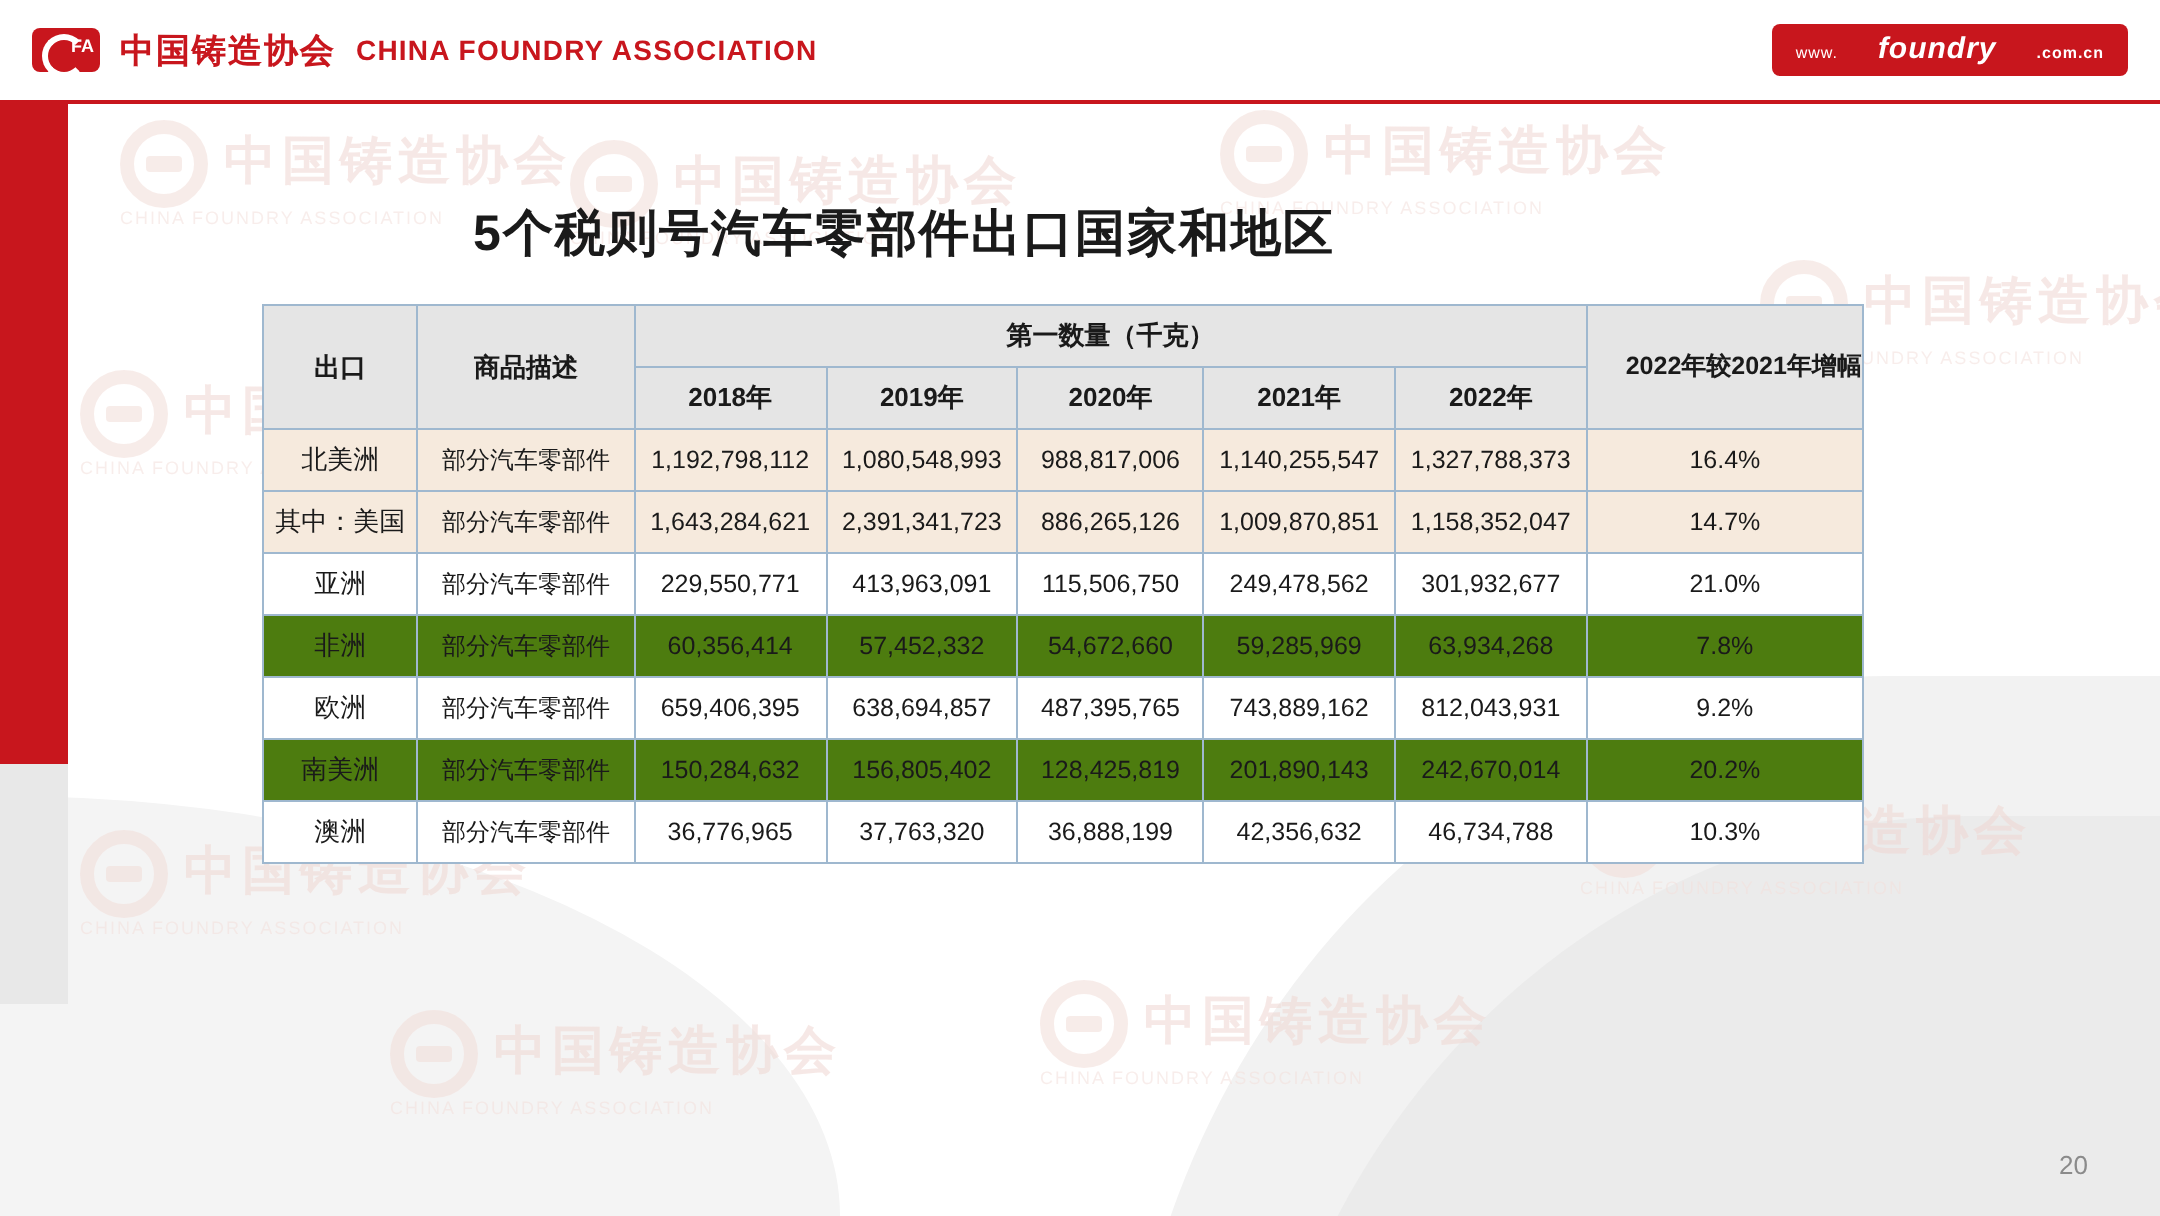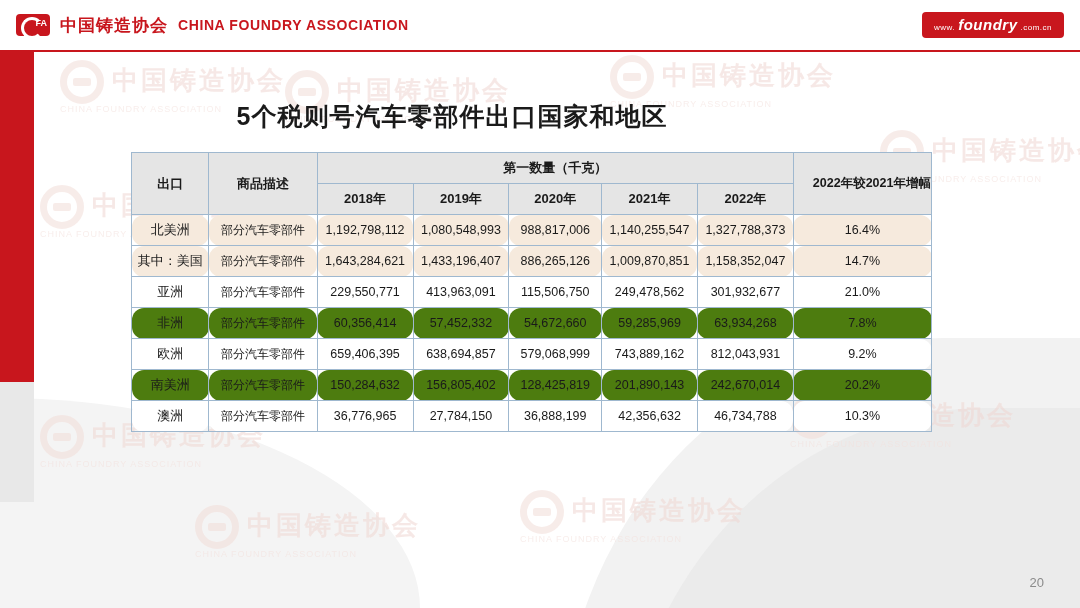--- a/index.html
+++ b/index.html
@@ -146,25 +146,25 @@
     background: #c8161d;
     color: #ffffff;
     border-radius: 4px;
     padding: 4px 12px 5px 12px;
     font-size: 15px;
     font-weight: bold;
     font-style: italic;
     letter-spacing: .5px;
     display: flex;
     align-items: baseline;
-    gap: 3px;
+    gap: 20px;
     margin-left: 48px;
   }
   .foundry-badge .www { font-size: 8px; font-style: normal; font-weight: normal; }
-  .foundry-badge .dom { font-size: 8px; font-style: normal; font-weight: normal; }
+  .foundry-badge .dom { font-size: 8px; font-style: normal; font-weight: bold; }
 
   
   .title {
     position: absolute;
     left: 0; top: 100px;
     width: 904px;
     text-align: center;
     font-size: 25px;
     font-weight: bold;
     color: #1a1a1a;
@@ -190,21 +190,21 @@
     padding: 0;
     height: 31px;
     white-space: nowrap;
   }
   thead th {
     background: #e5e5e5;
     font-weight: bold;
     font-size: 13px;
   }
   thead th.side { height: 62px; }
-  tbody td { background: #ffffff; border-radius: 12px; }
+  tbody td { background: #ffffff; }
   tbody tr.hl td { background: #f6eadd; }
   tbody tr.alt td { background: #4d7c0f; }
   td.col-region { width: 82px; font-size: 13px; }
   td.col-desc   { width: 118px; font-size: 12px; }
   td.col-num    { width: 102px; font-size: 12.5px; }
   td.col-growth { width: 92px; font-size: 12.5px; }
   th.col-region { width: 82px; }
   th.col-desc   { width: 118px; }
   th.col-num    { width: 102px; }
   th.col-growth { width: 92px; font-size: 12.5px; line-height: 1.25; padding-left: 19px; }
@@ -280,21 +280,21 @@
             <td class="col-num">1,080,548,993</td>
             <td class="col-num">988,817,006</td>
             <td class="col-num">1,140,255,547</td>
             <td class="col-num">1,327,788,373</td>
             <td class="col-growth">16.4%</td>
           </tr>
           <tr class="hl">
             <td class="col-region">其中：美国</td>
             <td class="col-desc">部分汽车零部件</td>
             <td class="col-num">1,643,284,621</td>
-            <td class="col-num">1,433,196,407</td>
+            <td class="col-num">2,391,341,723</td>
             <td class="col-num">886,265,126</td>
             <td class="col-num">1,009,870,851</td>
             <td class="col-num">1,158,352,047</td>
             <td class="col-growth">14.7%</td>
           </tr>
           <tr>
             <td class="col-region">亚洲</td>
             <td class="col-desc">部分汽车零部件</td>
             <td class="col-num">229,550,771</td>
             <td class="col-num">413,963,091</td>
@@ -311,40 +311,40 @@
             <td class="col-num">54,672,660</td>
             <td class="col-num">59,285,969</td>
             <td class="col-num">63,934,268</td>
             <td class="col-growth">7.8%</td>
           </tr>
           <tr>
             <td class="col-region">欧洲</td>
             <td class="col-desc">部分汽车零部件</td>
             <td class="col-num">659,406,395</td>
             <td class="col-num">638,694,857</td>
-            <td class="col-num">579,068,999</td>
+            <td class="col-num">487,395,765</td>
             <td class="col-num">743,889,162</td>
             <td class="col-num">812,043,931</td>
             <td class="col-growth">9.2%</td>
           </tr>
           <tr class="alt">
             <td class="col-region">南美洲</td>
             <td class="col-desc">部分汽车零部件</td>
             <td class="col-num">150,284,632</td>
             <td class="col-num">156,805,402</td>
             <td class="col-num">128,425,819</td>
             <td class="col-num">201,890,143</td>
             <td class="col-num">242,670,014</td>
             <td class="col-growth">20.2%</td>
           </tr>
           <tr>
             <td class="col-region">澳洲</td>
             <td class="col-desc">部分汽车零部件</td>
             <td class="col-num">36,776,965</td>
-            <td class="col-num">27,784,150</td>
+            <td class="col-num">37,763,320</td>
             <td class="col-num">36,888,199</td>
             <td class="col-num">42,356,632</td>
             <td class="col-num">46,734,788</td>
             <td class="col-growth">10.3%</td>
           </tr>
         </tbody>
     </table>
   </div>
 
   <div class="page-num">20</div>

